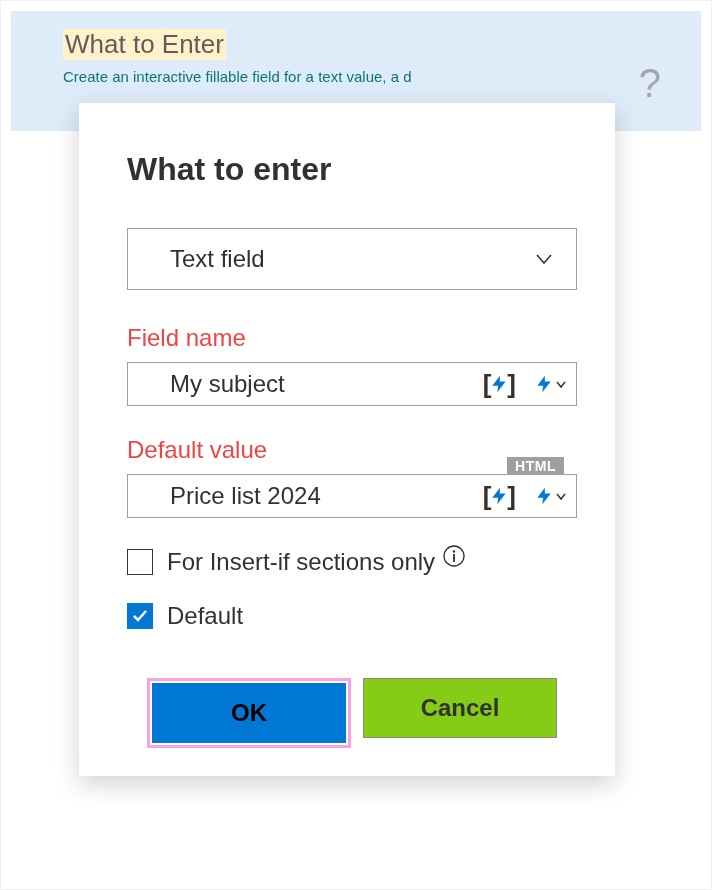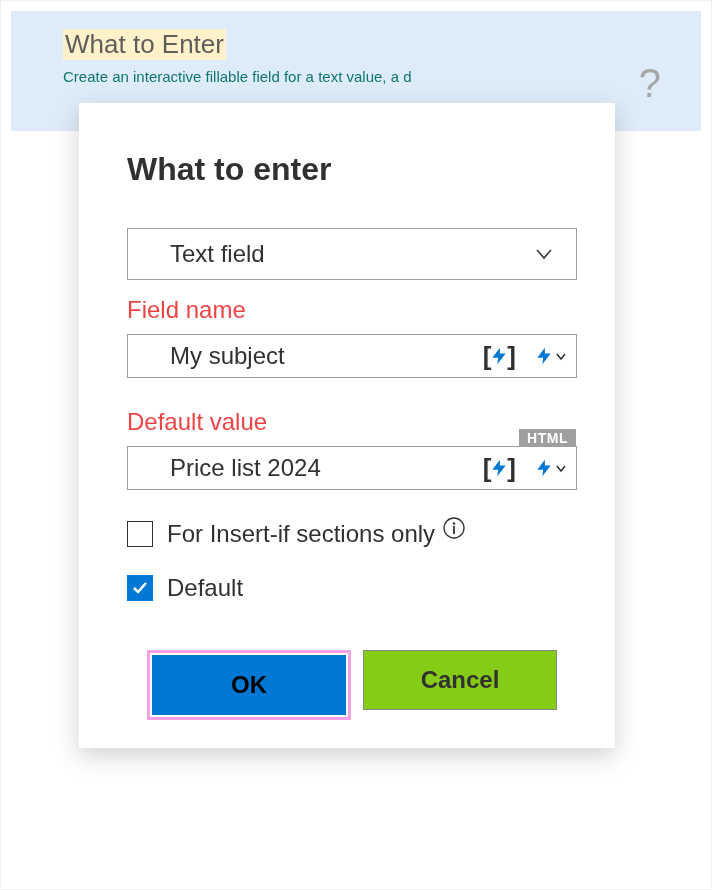--- a/index.html
+++ b/index.html
@@ -51,26 +51,26 @@
       padding: 48px 38px 28px 48px;
     }
     .dialog-title {
       font-size: 32px;
       font-weight: 700;
       color: #323130;
       margin-bottom: 40px;
     }
     .select-box {
       border: 1px solid #a19f9d;
-      height: 52px;
+      height: 62px;
       display: flex;
       align-items: center;
       justify-content: space-between;
       padding: 0 24px 0 42px;
-      margin-bottom: 16px;
+      margin-bottom: 34px;
       cursor: pointer;
     }
     .select-text {
       font-size: 24px;
       color: #323130;
     }
     .chevron {
       width: 16px;
       height: 16px;
     }
@@ -116,21 +116,21 @@
       height: 26px;
     }
     .sm-chevron {
       width: 10px;
       height: 10px;
       margin-left: 2px;
     }
     .html-badge {
       position: absolute;
       top: -18px;
-      right: 0;
+      right: 12px;
       background: #a19f9d;
       color: #fff;
       font-size: 14px;
       font-weight: 600;
       padding: 1px 8px;
       letter-spacing: 0.5px;
     }
     .checkbox-row {
       display: flex;
       align-items: center;

